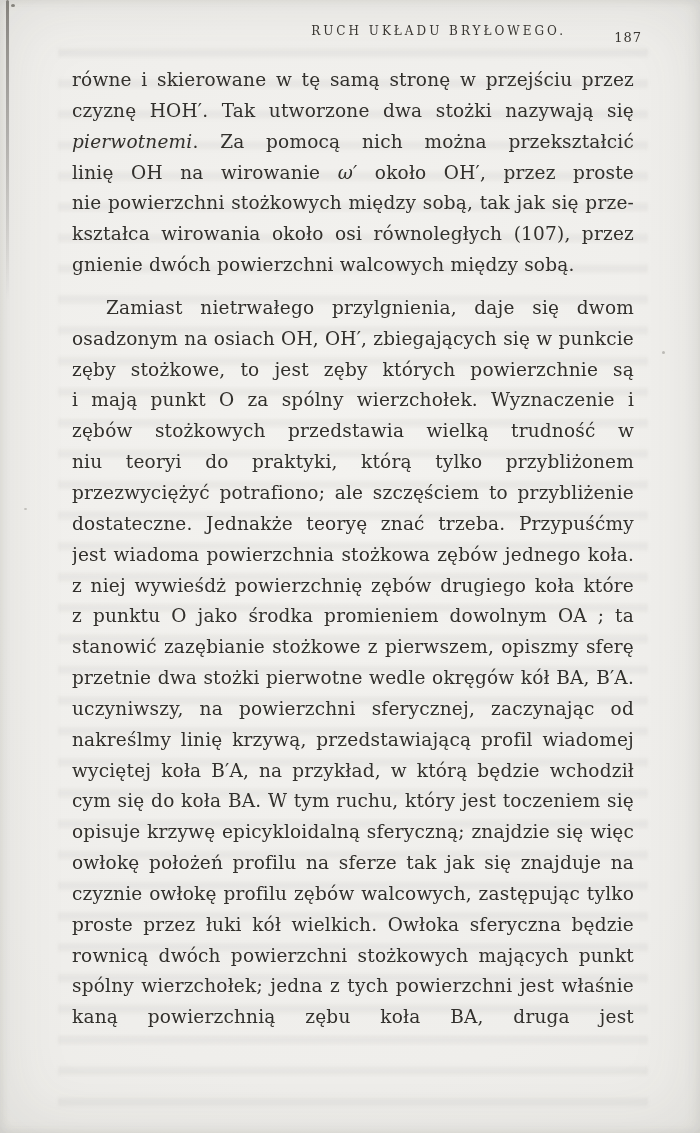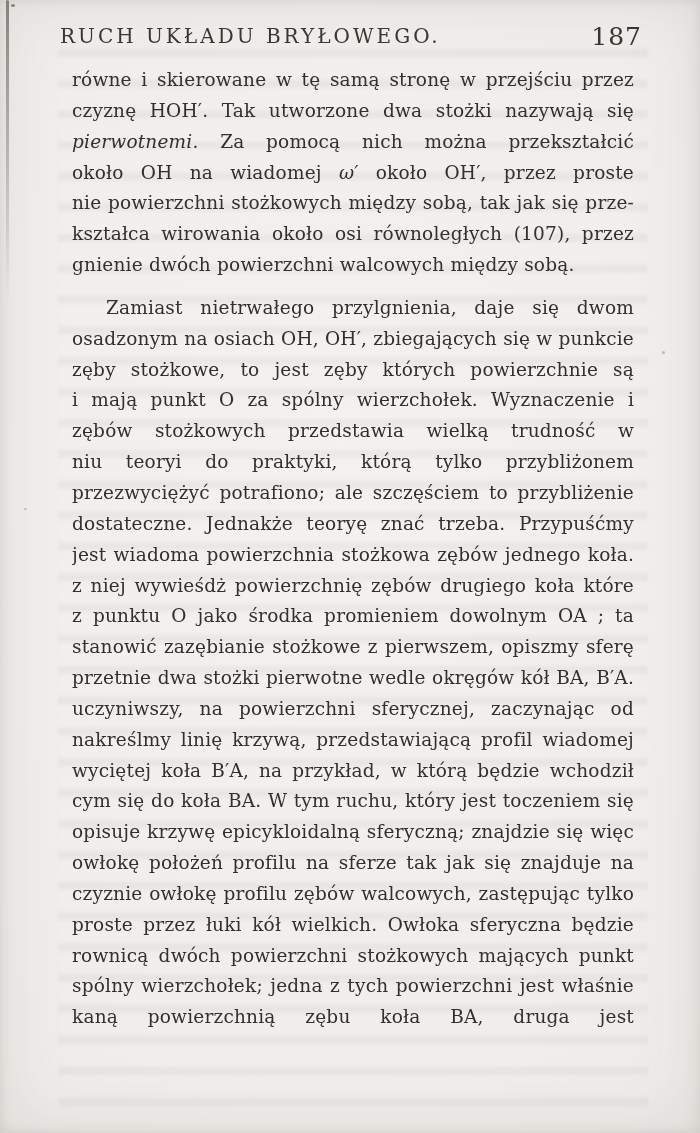--- a/index.html
+++ b/index.html
@@ -37,26 +37,26 @@
   .speck { position:absolute; background:rgba(60,56,50,0.55); border-radius:50%; pointer-events:none; }
   .speck.s1 { left:11px; top:4px;  width:4px; height:3px; }
   .speck.s2 { left:662px; top:351px; width:3px; height:3px; opacity:.5; }
   .speck.s3 { left:24px; top:508px; width:3px; height:2px; opacity:.45; }
 
   .running-header {
     position:absolute; top:22px; left:60px; right:56px; height:26px;
   }
   .running-title {
     position:absolute; left:0; right:78px; top:2px;
-    text-align:left; font-size:20px; letter-spacing:3px;
+    text-align:right; font-size:12px; letter-spacing:3px;
     color:#3a3732; white-space:nowrap;
   }
   .page-number {
-    position:absolute; right:2px; top:0;
-    font-size:25px; letter-spacing:1px; color:#3a3732;
+    position:absolute; right:2px; top:8px;
+    font-size:13px; letter-spacing:1px; color:#3a3732;
   }
 
   .text-block {
     position:absolute; top:53px; left:60px; width:586px;
     font-size:18.5px; letter-spacing:0.2px; color:#32302c;
   }
   .para { margin:12px; }
   .line {
     height:30.85px; line-height:30.85px;
     text-align:justify; text-align-last:justify;
@@ -79,21 +79,21 @@
   <div class="running-header">
     <div class="running-title">RUCH UKŁADU BRYŁOWEGO.</div>
     <div class="page-number">187</div>
   </div>
 
   <div class="text-block">
       <div class="para">
         <div class="line"><span>równe i skierowane w tę samą stronę w przejściu przez płas-</span></div>
         <div class="line"><span>czyznę HOH′. Tak utworzone dwa stożki nazywają się </span></div>
         <div class="line"><i>pierwotnemi</i><span>. Za pomocą nich można przekształcić wirowanie </span></div>
-        <div class="line"><span>około OH na wiadomej </span><i>ω′</i><span> około OH′, przez proste przylgnie-</span></div>
+        <div class="line"><span>linię OH na wirowanie </span><i>ω′</i><span> około OH′, przez proste przylgnie-</span></div>
         <div class="line"><span>nie powierzchni stożkowych między sobą, tak jak się prze-</span></div>
         <div class="line"><span>kształca wirowania około osi równoległych (107), przez przyl-</span></div>
         <div class="line no-just"><span>gnienie dwóch powierzchni walcowych między sobą.</span></div>
       </div>
       <div class="para">
         <div class="line indent"><span>Zamiast nietrwałego przylgnienia, daje się dwom kołom</span></div>
         <div class="line"><span>osadzonym na osiach OH, OH′, zbiegających się w punkcie O,</span></div>
         <div class="line"><span>zęby stożkowe, to jest zęby których powierzchnie są stożkowe</span></div>
         <div class="line"><span>i mają punkt O za spólny wierzchołek. Wyznaczenie i budowa</span></div>
         <div class="line"><span>zębów stożkowych przedstawia wielką trudność w zastosowa-</span></div>

